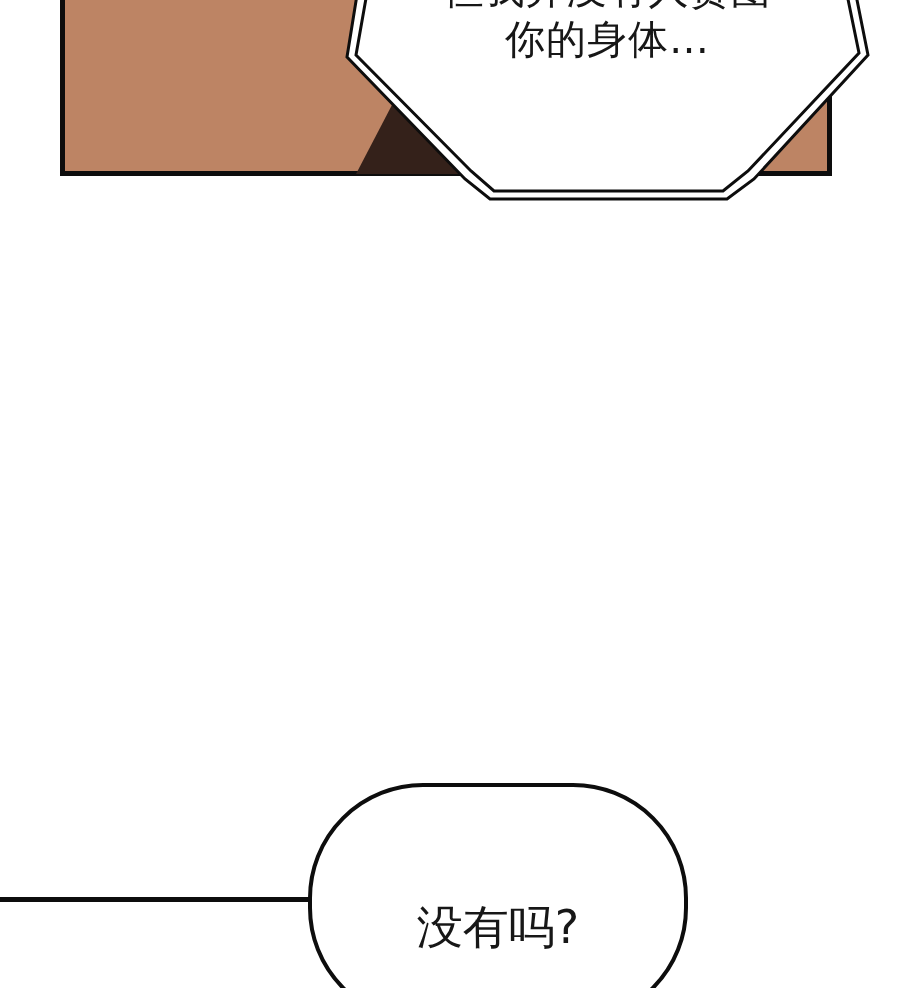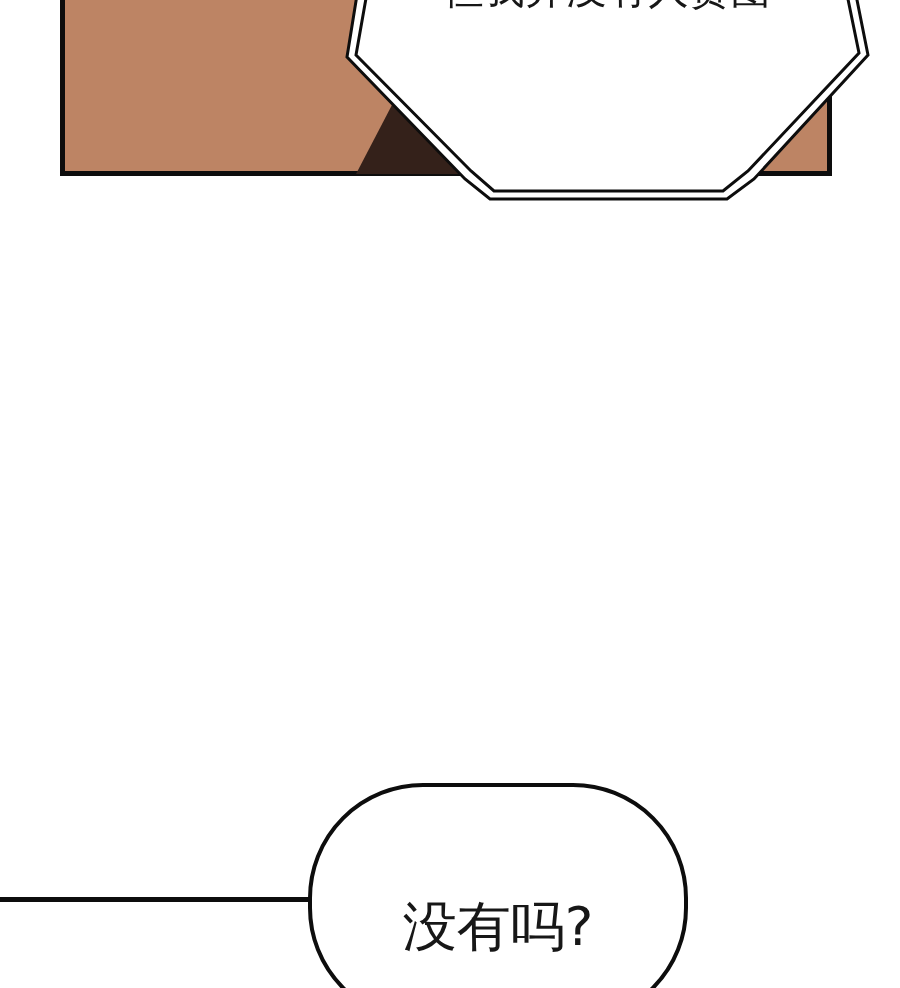--- a/index.html
+++ b/index.html
@@ -67,38 +67,39 @@
     border: 4px solid #0d0d0d;
     border-radius: 115px;
     z-index: 5;
   }
   .rounded-bubble-text {
     position: absolute;
     left: 0;
     top: 118px;
     width: 100%;
     text-align: center;
-    font-size: 54px;
+    font-size: 46px;
     line-height: 44px;
     color: #171717;
     white-space: nowrap;
   }
 </style>
 </head>
 <body>
 
 <div class="comic-panel"></div>
 
 <svg class="overlay-svg" viewBox="0 0 900 240">
   <polygon points="393,103 460,174 356,174" fill="#34211a"></polygon>
   <polygon points="361,-30 347,57 465,179 490,199 727,199 754,179 868,55 851,-30" fill="#ffffff" stroke="#0d0d0d" stroke-width="3"></polygon>
   <polygon points="371,-30 356,55 471,171 494,191 723,191 748,171 859,53 842,-30" fill="none" stroke="#0d0d0d" stroke-width="3"></polygon>
 </svg>
 
 <div class="octagon-text">
   <div>但我并没有人贪图</div>
+  <div>你的身体…</div>
 </div>
 
 <div class="connector-line"></div>
 
 <div class="rounded-bubble">
   <div class="rounded-bubble-text">没有吗?</div>
 </div>
 
 </body></html>

